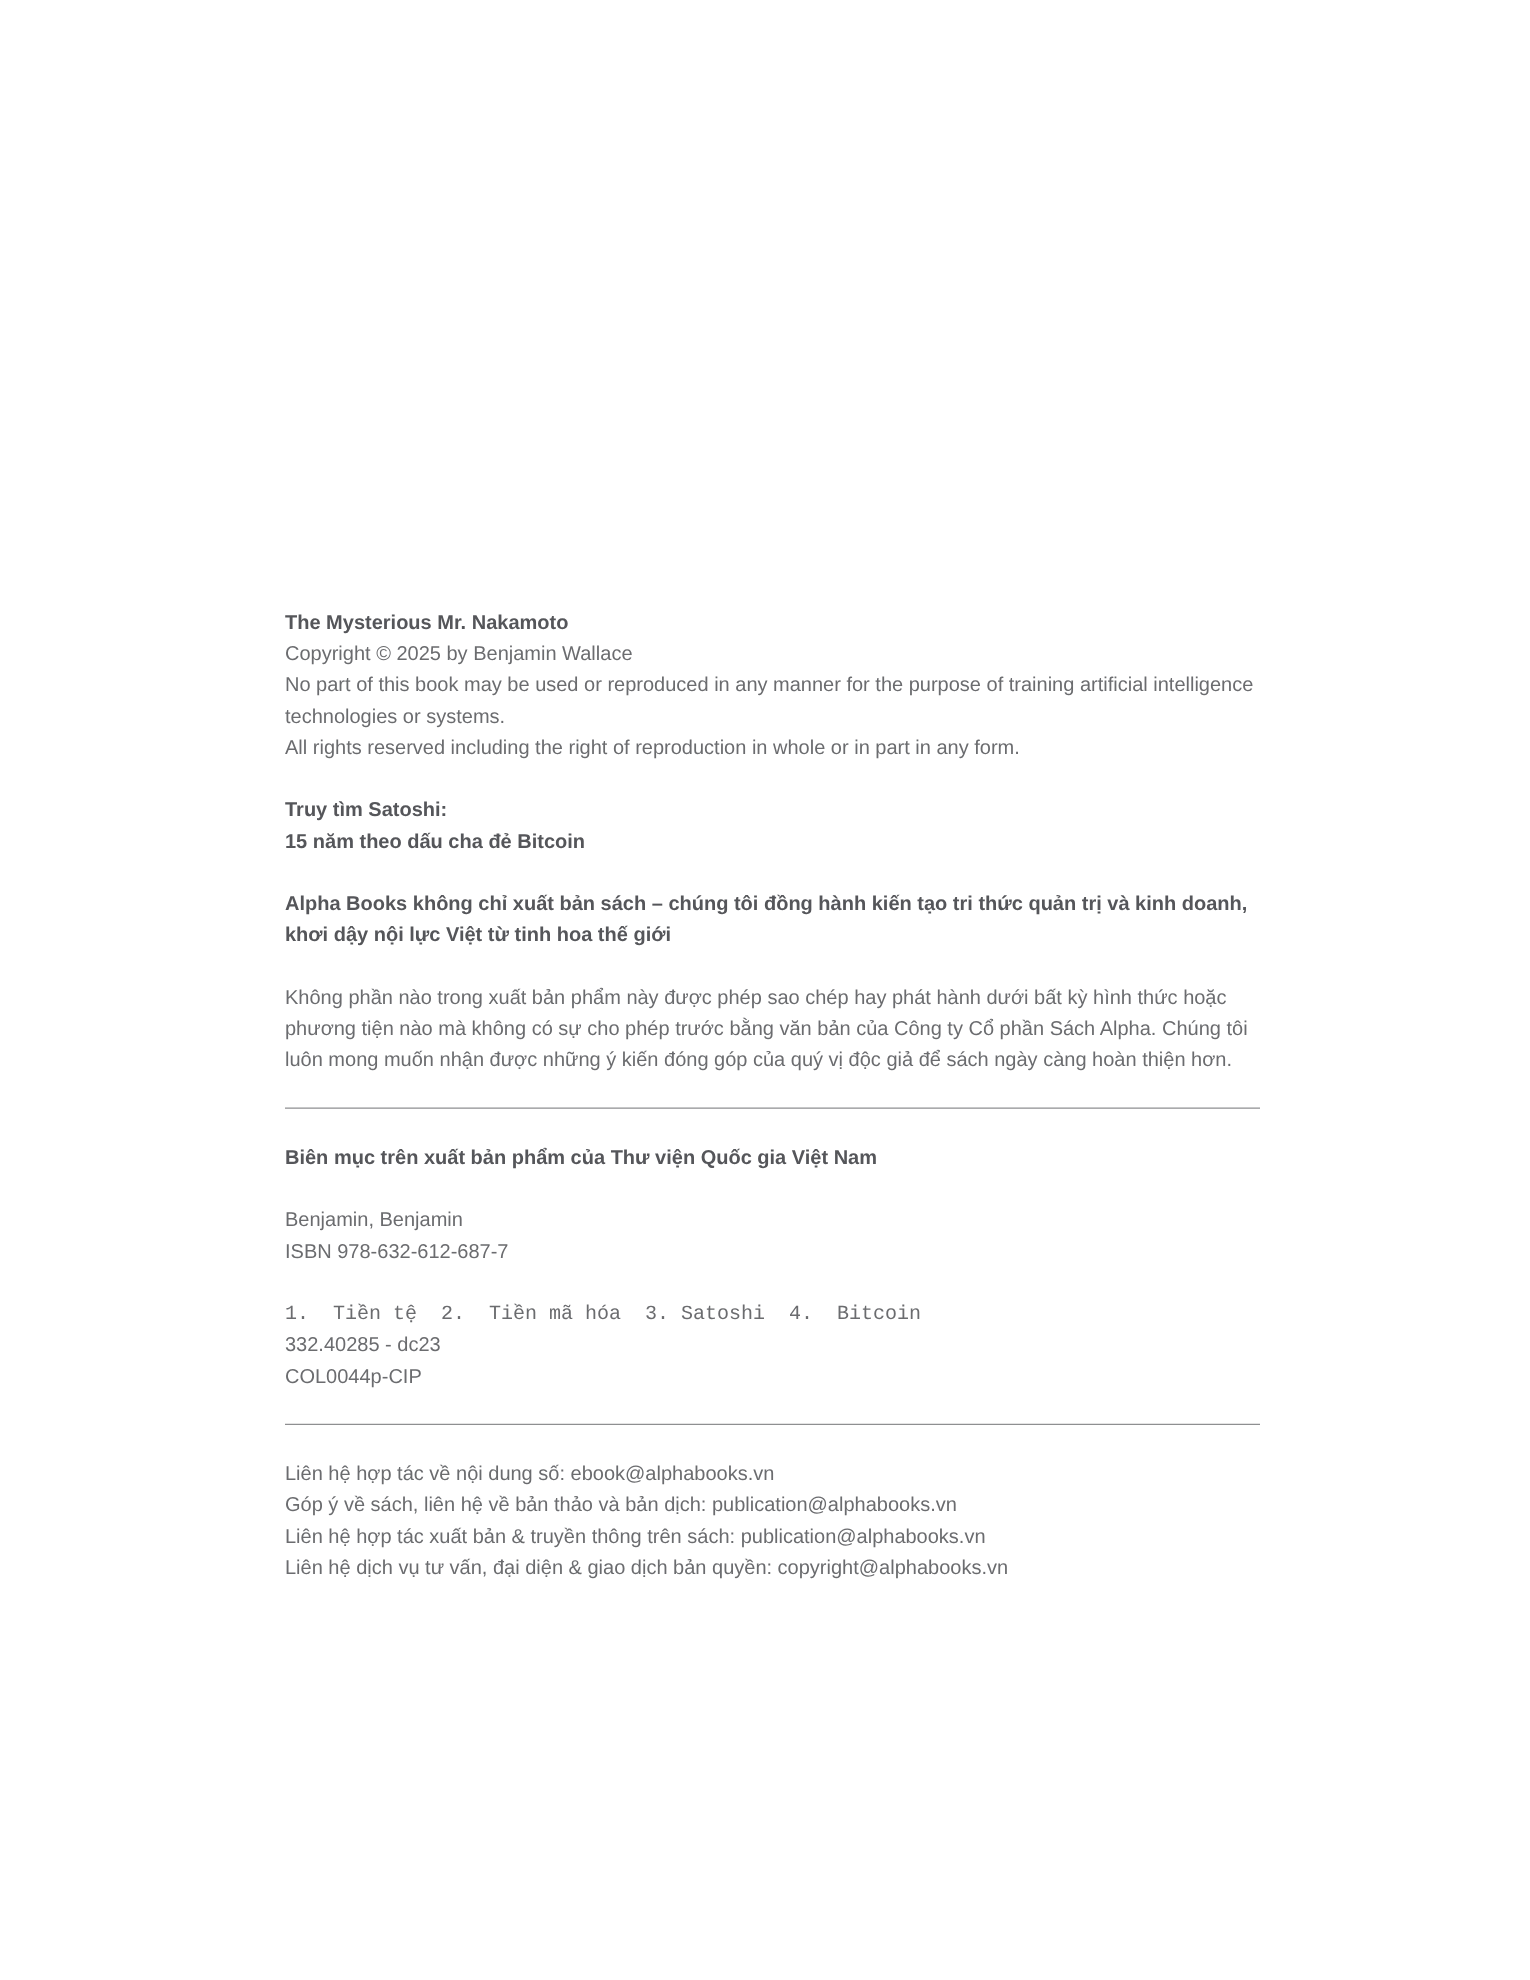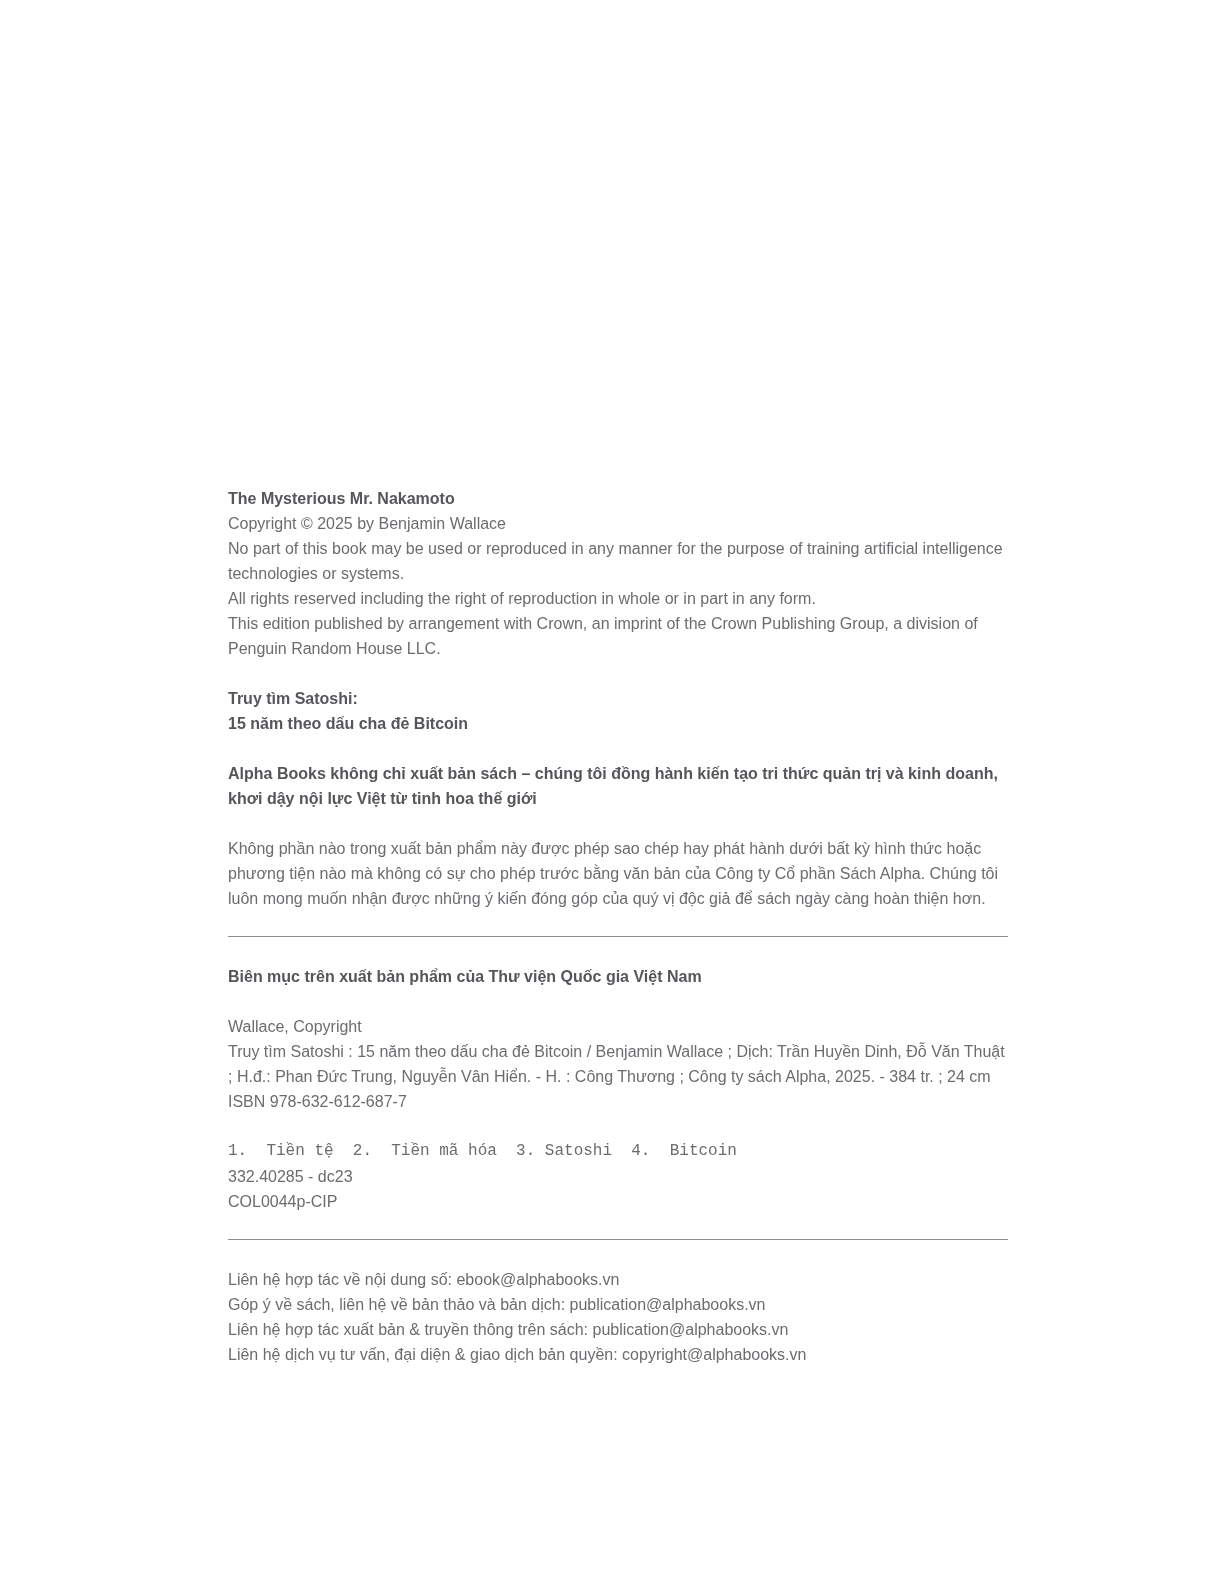--- a/index.html
+++ b/index.html
@@ -53,42 +53,40 @@
 <body>
 
 <div class="page">
   <div class="content">
 
     <section>
       <p class="bold">The Mysterious Mr. Nakamoto</p>
       <p>Copyright © 2025 by Benjamin Wallace</p>
       <p>No part of this book may be used or reproduced in any manner for the purpose of training artificial intelligence technologies or systems.</p>
       <p>All rights reserved including the right of reproduction in whole or in part in any form.</p>
-      <p>This edition published by arrangement with Crown, an imprint of the Crown Publishing Group, a division of Penguin Random House LLC.</p>
     </section>
 
     <section>
       <p class="bold">Truy tìm Satoshi:</p>
       <p class="bold">15 năm theo dấu cha đẻ Bitcoin</p>
     </section>
 
     <section>
       <p class="bold">Alpha Books không chỉ xuất bản sách – chúng tôi đồng hành kiến tạo tri thức quản trị và kinh doanh, khơi dậy nội lực Việt từ tinh hoa thế giới</p>
     </section>
 
     <section>
       <p>Không phần nào trong xuất bản phẩm này được phép sao chép hay phát hành dưới bất kỳ hình thức hoặc phương tiện nào mà không có sự cho phép trước bằng văn bản của Công ty Cổ phần Sách Alpha. Chúng tôi luôn mong muốn nhận được những ý kiến đóng góp của quý vị độc giả để sách ngày càng hoàn thiện hơn.</p>
     </section>
 
     <hr class="divider">
 
     <section>
       <p class="bold gap-below">Biên mục trên xuất bản phẩm của Thư viện Quốc gia Việt Nam</p>
-      <p>Wallace, Copyright</p>
-      <p>Truy tìm Satoshi : 15 năm theo dấu cha đẻ Bitcoin / Benjamin Wallace ; Dịch: Trần Huyền Dinh, Đỗ Văn Thuật ; H.đ.: Phan Đức Trung, Nguyễn Vân Hiển. - H. : Công Thương ; Công ty sách Alpha, 2025. - 384 tr. ; 24 cm</p>
+      <p>Benjamin, Benjamin</p>
       <p>ISBN 978-632-612-687-7</p>
     </section>
 
     <section>
       <p class="pre">1.  Tiền tệ  2.  Tiền mã hóa  3. Satoshi  4.  Bitcoin</p>
       <p>332.40285 - dc23</p>
       <p>COL0044p-CIP</p>
     </section>
 
     <hr class="divider">

